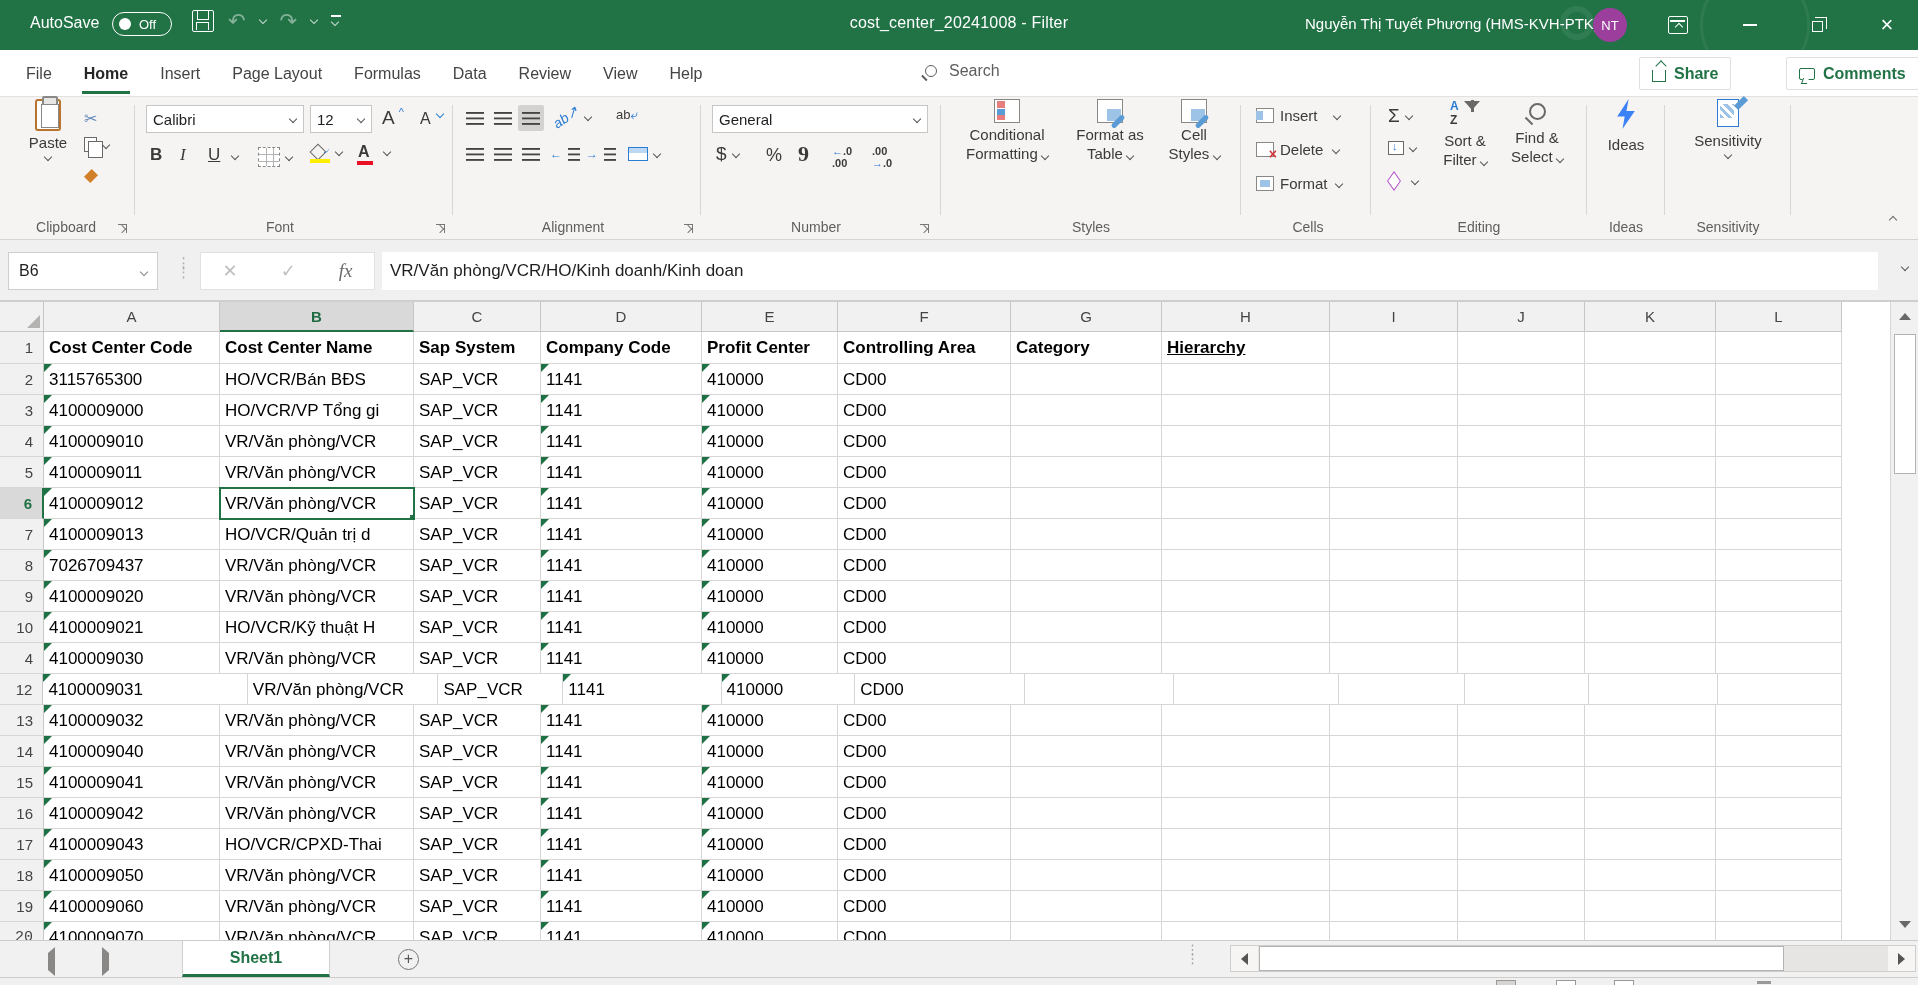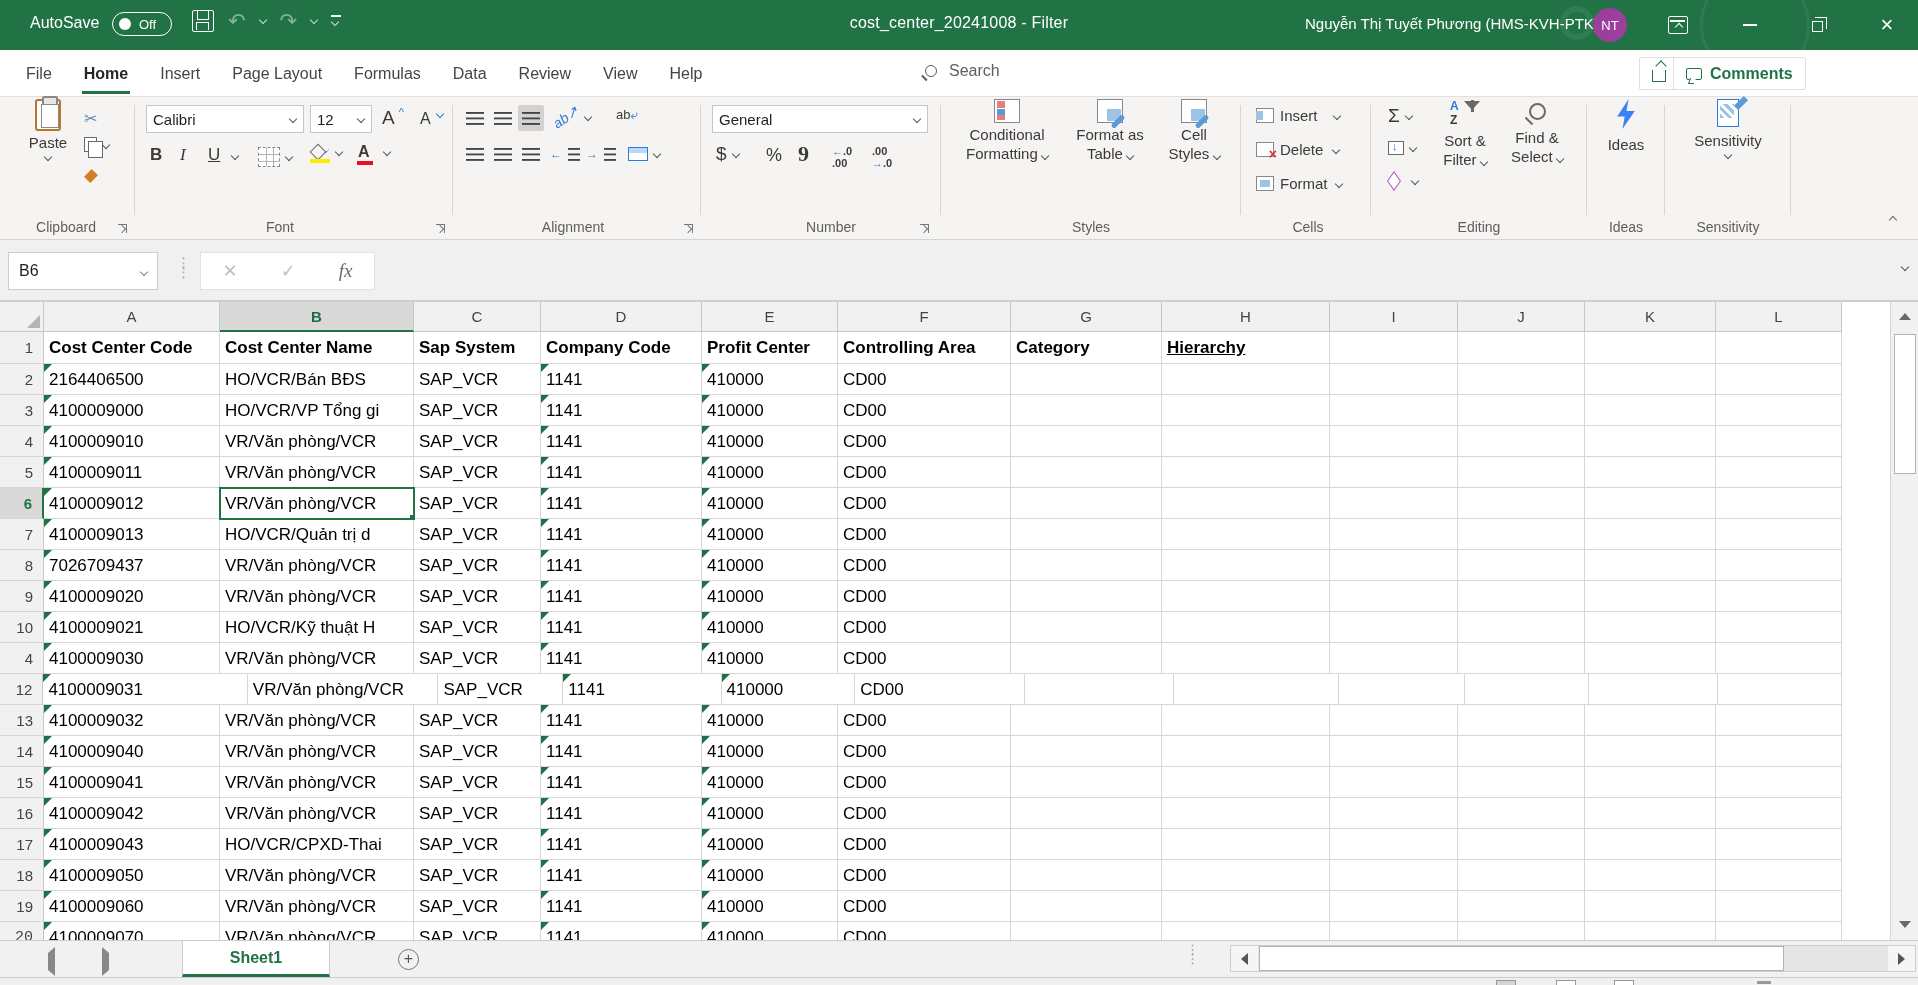--- a/index.html
+++ b/index.html
@@ -209,21 +209,21 @@
         <div class="rtab">Help</div>
       </div>
     <div class="searchbox">
       <span class="mag"></span>
       <span>Search</span>
     </div>
     <div class="topbtn" style="left:1639px">
       <span class="shareico"></span>
       <span>Share</span>
     </div>
-    <div class="topbtn" style="left:1673px">
+    <div class="topbtn" style="left:1786px">
       <span class="commico"></span>
       <span>Comments</span>
     </div>
   </div>
 
   <div class="ribbon">
 
     <div class="bigbtn" style="left:22px;width:52px">
       <span class="clipico"></span>
       <span>Paste</span>
@@ -335,21 +335,21 @@
       </div>
     <div class="smline" style="left:798px;top:44px;font-size:22px;font-weight:bold;font-family:'Liberation Serif',serif">
         <span>9</span>
       </div>
     <div class="smline" style="left:832px;top:48px;font-size:11px;font-weight:bold">
         <span><span style="color:#2b7cd3">←</span>.0<br>.00</span>
       </div>
     <div class="smline" style="left:872px;top:48px;font-size:11px;font-weight:bold">
         <span>.00<br><span style="color:#2b7cd3">→</span>.0</span>
       </div>
-    <div class="glabel" style="left:721px;width:220px">Number</div>
+    <div class="glabel" style="left:706px;width:220px">Number</div>
     <span class="launcher" style="left:920px"></span>
     <div class="rdiv" style="left:940px"></div>
 
     <div class="bigbtn" style="left:948px;width:118px">
       <span class="cfico"></span>
       <span><span>Conditional</span><br><span>Formatting</span> <span class="cv"></span></span>
     </div>
     <div class="bigbtn" style="left:1070px;width:80px">
       <span class="ftico"></span>
       <span><span>Format as</span><br><span>Table</span> <span class="cv"></span></span>
@@ -427,20 +427,23 @@
   <div class="fbar">
     <div class="namebox">
       <span>B6</span>
       <span class="cv"></span>
     </div>
     <div class="fdots">⋮<br>⋮</div>
     <div class="fbtns">
       <span>✕</span>
       <span>✓</span>
       <span class="fx">fx</span>
+    </div>
+    <div class="finput">
+      <span>VR/Văn phòng/VCR/HO/Kinh doanh/Kinh doan</span>
     </div>
     <span class="cv fexpand"></span>
   </div>
 
   <div class="gridwrap">
     <div class="colheads">
       <div class="corner"></div>
       <div style="display:flex">
           <div class="colh" style="width: 176px;">A</div>
           <div class="colh selcol" style="width: 194px;">B</div>
@@ -467,21 +470,21 @@
           <div class="cell hd" style="width: 173px; line-height: 32px;"><span>Controlling Area</span></div>
           <div class="cell hd" style="width: 151px; line-height: 32px;"><span>Category</span></div>
           <div class="cell hd" style="width: 168px; line-height: 32px; text-decoration: underline;"><span>Hierarchy</span></div>
           <div class="cell hd" style="width: 128px; line-height: 32px;"></div>
           <div class="cell hd" style="width: 127px; line-height: 32px;"></div>
           <div class="cell hd" style="width: 131px; line-height: 32px;"></div>
           <div class="cell hd" style="width: 126px; line-height: 32px;"></div>
         </div>
         <div class="grow" style="height: 31px;">
           <div class="gut" style="line-height: 31px;">2</div>
-          <div class="cell" style="width: 176px; line-height: 31px;"><span>2164406500</span><span class="tri"></span></div>
+          <div class="cell" style="width: 176px; line-height: 31px;"><span>3115765300</span><span class="tri"></span></div>
           <div class="cell" style="width: 194px; line-height: 31px;"><span>HO/VCR/Bán BĐS</span></div>
           <div class="cell" style="width: 127px; line-height: 31px;"><span>SAP_VCR</span></div>
           <div class="cell" style="width: 161px; line-height: 31px;"><span>1141</span><span class="tri"></span></div>
           <div class="cell" style="width: 136px; line-height: 31px;"><span>410000</span><span class="tri"></span></div>
           <div class="cell" style="width: 173px; line-height: 31px;"><span>CD00</span></div>
           <div class="cell" style="width: 151px; line-height: 31px;"></div>
           <div class="cell" style="width: 168px; line-height: 31px;"></div>
           <div class="cell" style="width: 128px; line-height: 31px;"></div>
           <div class="cell" style="width: 127px; line-height: 31px;"></div>
           <div class="cell" style="width: 131px; line-height: 31px;"></div>

